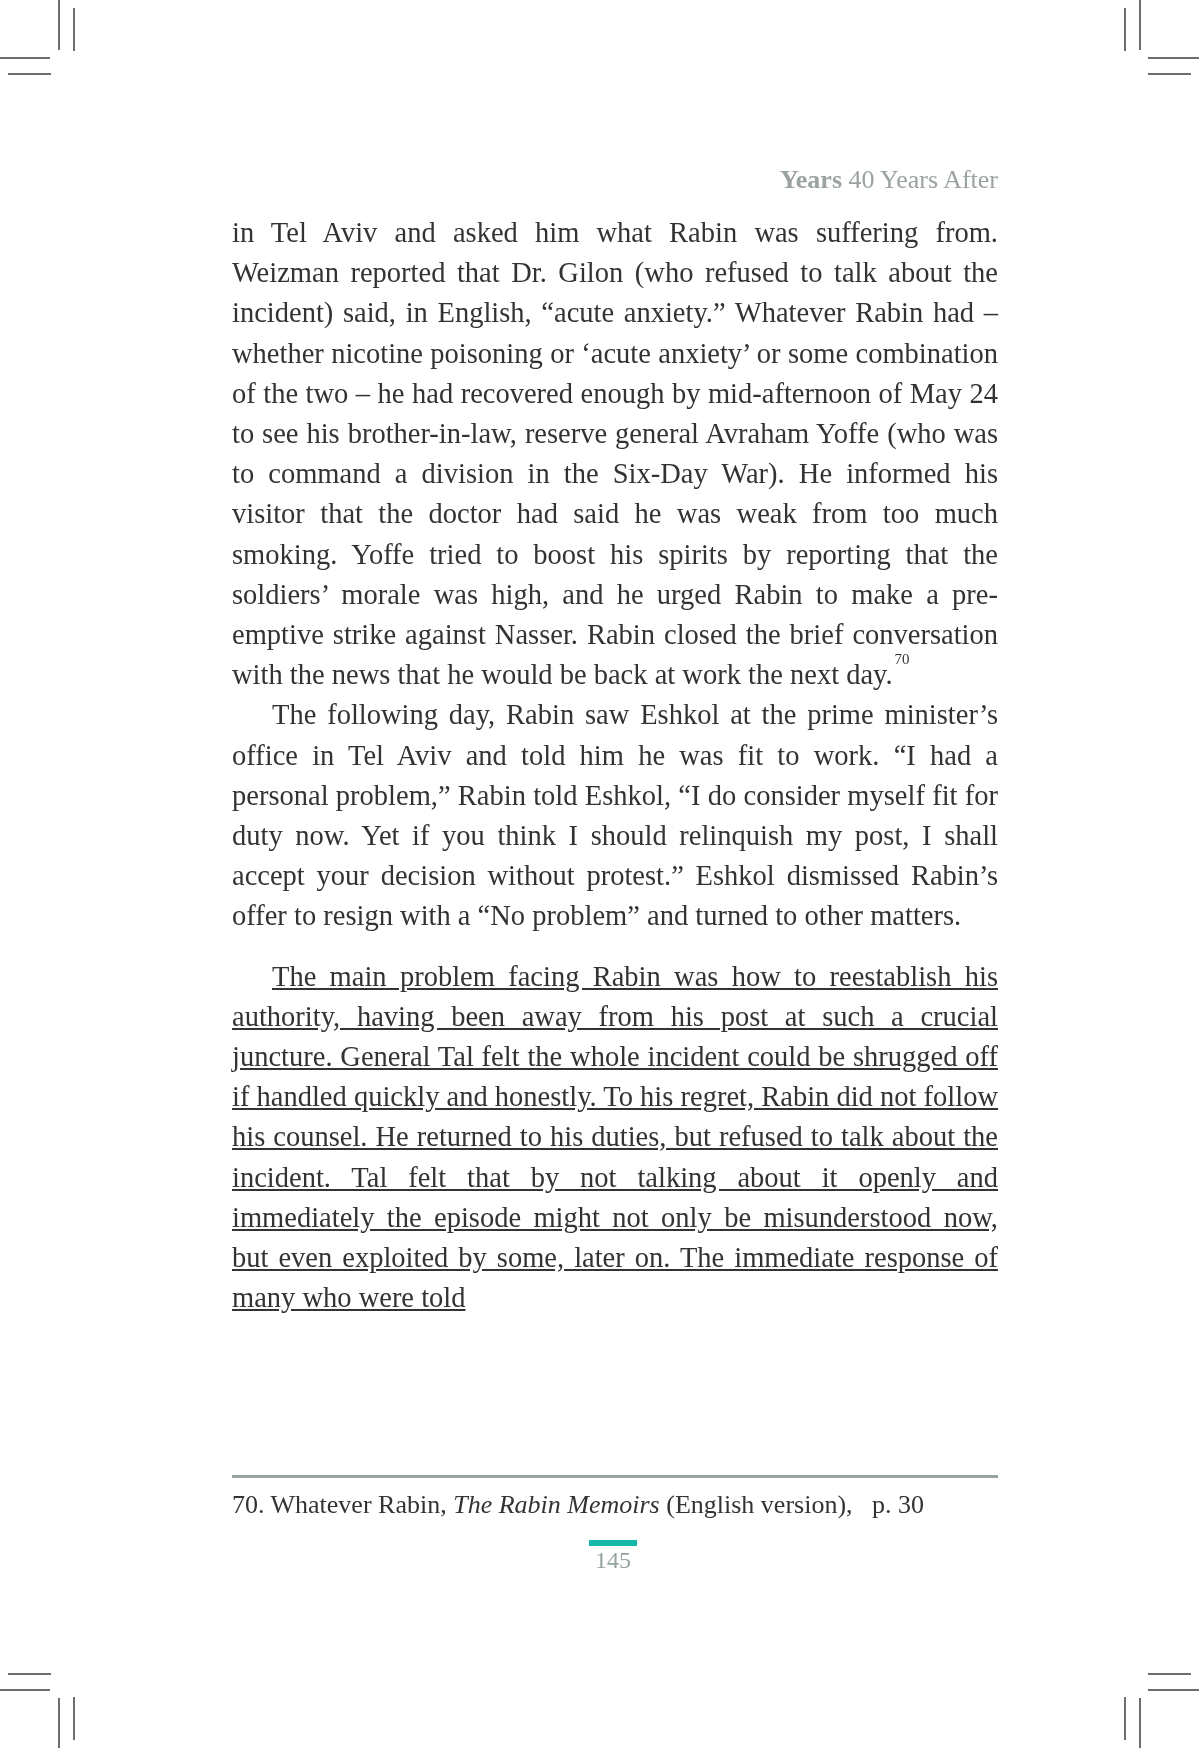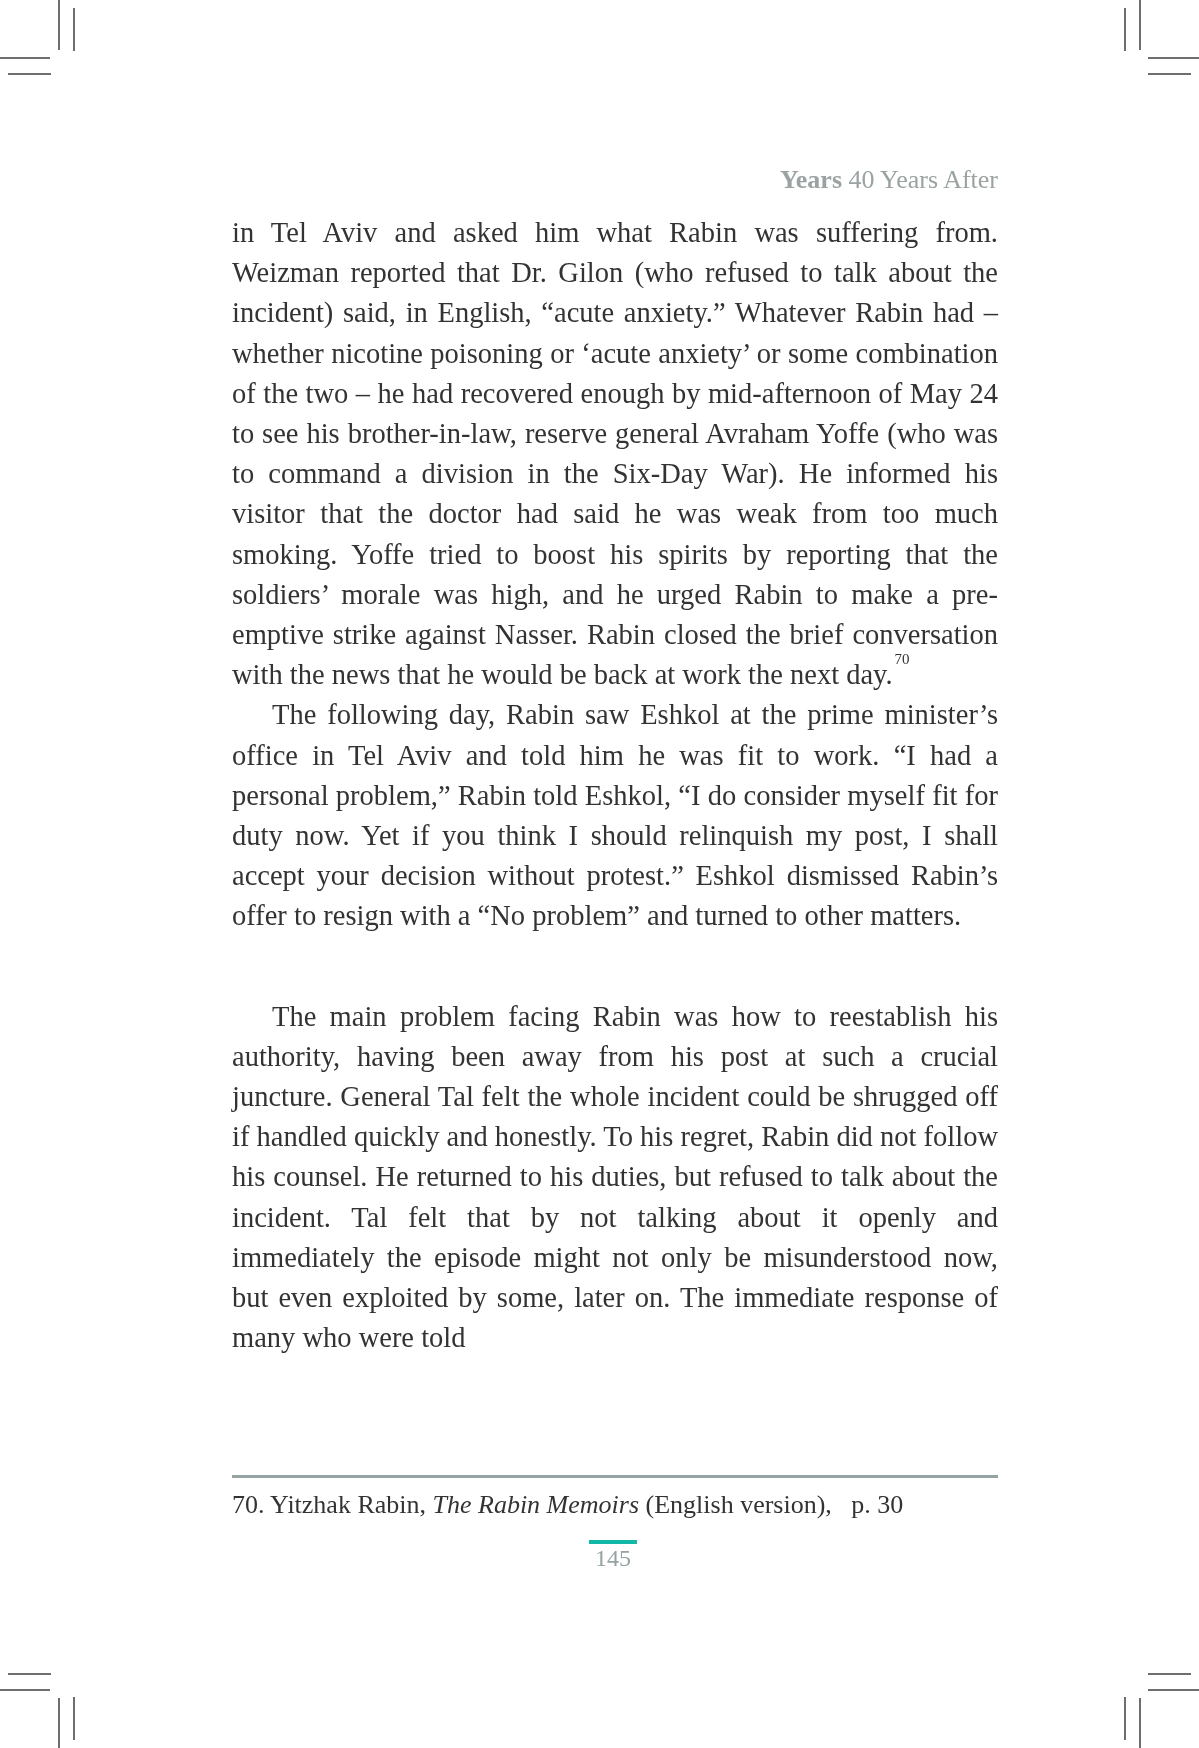--- a/index.html
+++ b/index.html
@@ -3,26 +3,26 @@
 <meta charset="utf-8">
 <style>
   html, body { margin:0; padding:0; background:#fff; }
   body { width:1199px; height:1748px; position:relative; overflow:hidden; }
   .crop { position:absolute; background:#6e6e6e; }
   .page-header { position:absolute; top:165px; right:201px; font-family:"Liberation Serif", serif; font-size:26px; color:#9aa3a2; white-space:nowrap; }
   .page-header b { font-weight:bold; }
   .body-text { position:absolute; left:232px; top:213px; width:766px; font-family:"Liberation Serif", serif; font-size:28.5px; line-height:40.2px; color:#333; text-align:justify; }
   .body-text p { margin:0; }
   .body-text p.indent { text-indent:40px; }
-  .body-text p.gap { margin-top:60px; }
+  .body-text p.gap { margin-top:20px;text-decoration:underline; }
   sup { font-size:15px; line-height:0; vertical-align:top; position:relative; top:4px; margin-left:2px; }
   .fn-rule { position:absolute; left:232px; top:1475px; width:766px; height:3px; background:#95a3a2; }
   .footnote { position:absolute; left:232px; top:1488px; width:766px; font-family:"Liberation Serif", serif; font-size:26px; line-height:34px; color:#333; white-space:nowrap; }
   .footnote i { }
-  .page-num { position:absolute; left:589px; top:1540px; width:48px; text-align:center; font-family:"Liberation Serif", serif; font-size:24px; color:#95a3a2; border-top:4px solid #14b8a6; line-height:28px; }
+  .page-num { position:absolute; left:589px; top:1540px; width:48px; text-align:center; font-family:"Liberation Serif", serif; font-size:24px; color:#95a3a2; border-top:6px solid #14b8a6; line-height:28px; }
 </style>
 </head>
 <body>
 
 <div class="crop" style="left:58px;top:0;width:2px;height:50px;"></div>
 <div class="crop" style="left:73px;top:8px;width:2px;height:43px;"></div>
 <div class="crop" style="left:0;top:57px;width:50px;height:2px;"></div>
 <div class="crop" style="left:8px;top:73px;width:43px;height:2px;"></div>
 
 <div class="crop" style="left:1124px;top:8px;width:2px;height:43px;"></div>
@@ -43,15 +43,15 @@
 <div class="page-header"><b>Years</b><span> 40 Years After</span></div>
 
 <div class="body-text">
   <p><span>in Tel Aviv and asked him what Rabin was suffering from. Weizman reported that Dr. Gilon (who refused to talk about the incident) said, in English, “acute anxiety.” Whatever Rabin had – whether nicotine poisoning or ‘acute anxiety’ or some combination of the two – he had recovered enough by mid-afternoon of May 24 to see his brother-in-law, reserve general Avraham Yoffe (who was to command a division in the Six-Day War). He informed his visitor that the doctor had said he was weak from too much smoking. Yoffe tried to boost his spirits by reporting that the soldiers’ morale was high, and he urged Rabin to make a pre-emptive strike against Nasser. Rabin closed the brief conversation with the news that he would be back at work the next day.</span><sup>70</sup></p>
   <p class="indent">The following day, Rabin saw Eshkol at the prime minister’s office in Tel Aviv and told him he was fit to work. “I had a personal problem,” Rabin told Eshkol, “I do consider myself fit for duty now. Yet if you think I should relinquish my post, I shall accept your decision without protest.” Eshkol dismissed Rabin’s offer to resign with a “No problem” and turned to other matters.</p>
   <p class="indent gap">The main problem facing Rabin was how to reestablish his authority, having been away from his post at such a crucial juncture. General Tal felt the whole incident could be shrugged off if handled quickly and honestly. To his regret, Rabin did not follow his counsel. He returned to his duties, but refused to talk about the incident. Tal felt that by not talking about it openly and immediately the episode might not only be misunderstood now, but even exploited by some, later on. The immediate response of many who were told</p>
 </div>
 
 <div class="fn-rule"></div>
 
-<div class="footnote"><span>70.</span><span> Yitzhak Rabin, </span><i>The Rabin Memoirs</i><span style="white-space:pre"> (English version),   p. 30</span></div>
+<div class="footnote"><span>70.</span><span> Whatever Rabin, </span><i>The Rabin Memoirs</i><span style="white-space:pre"> (English version),   p. 30</span></div>
 
 <div class="page-num">145</div>
 
 </body></html>

